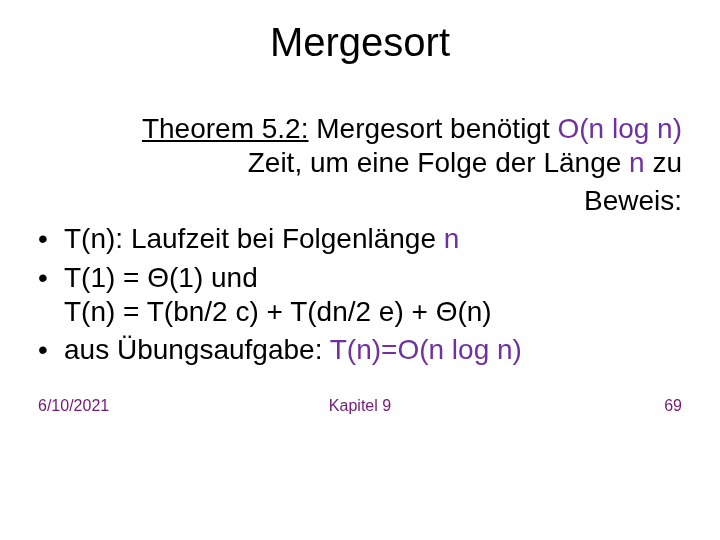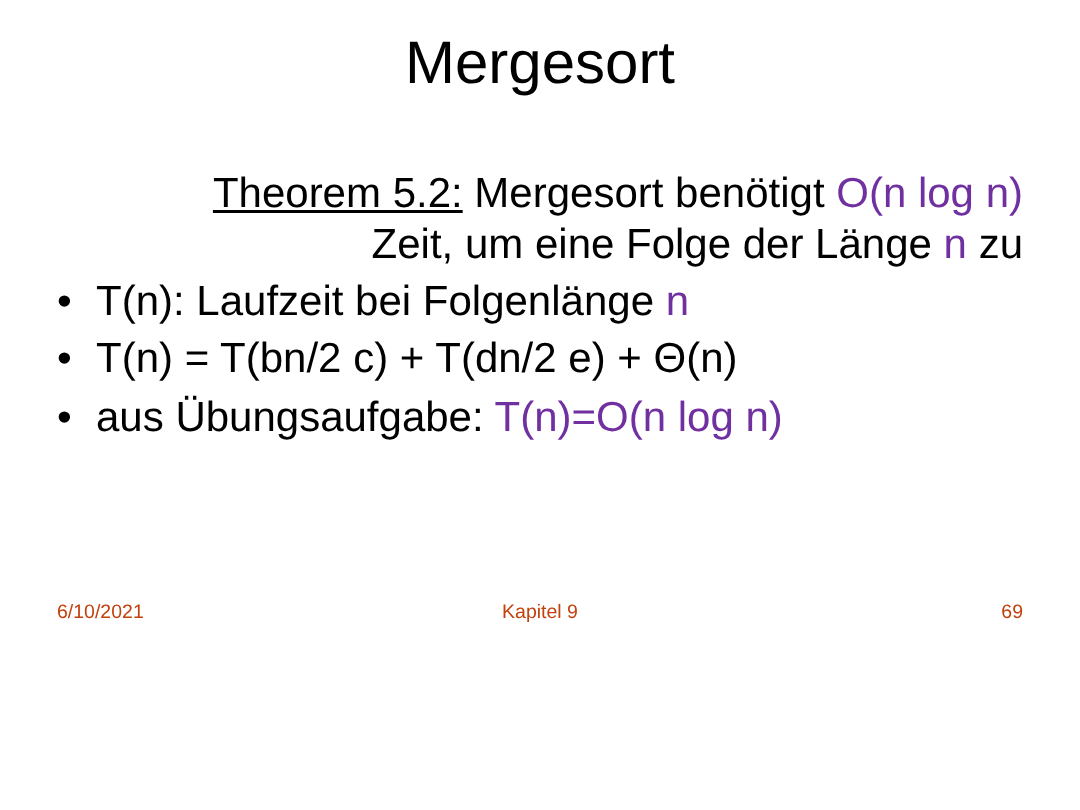--- a/index.html
+++ b/index.html
@@ -61,22 +61,22 @@
     flex: 1 1 auto;
   }
   .accent {
     color: #7030a0;
   }
   .footer {
     position: absolute;
     bottom: 16px;
     left: 38px;
     right: 38px;
-    font-size: 13px;
-    color: #c2410c;
+    font-size: 16px;
+    color: #701a75;
     display: flex;
     justify-content: flex-end;
   }
   .footer .center {
     position: absolute;
     left: 0;
     right: 0;
     text-align: center;
   }
   .footer .right {
@@ -92,31 +92,33 @@
 
   <div class="body">
 
     <div class="para">
       <span class="theorem-label">Theorem 5.2:</span><span> Mergesort benötigt </span><span class="accent">O(n log n)</span>
       <div class="indent-first">
         <span>Zeit, um eine Folge der Länge </span><span class="accent">n</span><span> zu</span>
       </div>
     </div>
 
+    <div class="para">Beweis:</div>
 
     <div class="bullet-row">
       <div class="bullet-dot">•</div>
       <div class="bullet-text">
         <span>T(n): Laufzeit bei Folgenlänge </span><span class="accent">n</span>
       </div>
     </div>
 
     <div class="bullet-row">
       <div class="bullet-dot">•</div>
       <div class="bullet-text">
+        <div>T(1) = Θ(1) und</div>
         <div>T(n) = T(bn/2 c) + T(dn/2 e) + Θ(n)</div>
       </div>
     </div>
 
     <div class="bullet-row">
       <div class="bullet-dot">•</div>
       <div class="bullet-text">
         <span>aus Übungsaufgabe: </span><span class="accent">T(n)=O(n log n)</span>
       </div>
     </div>

